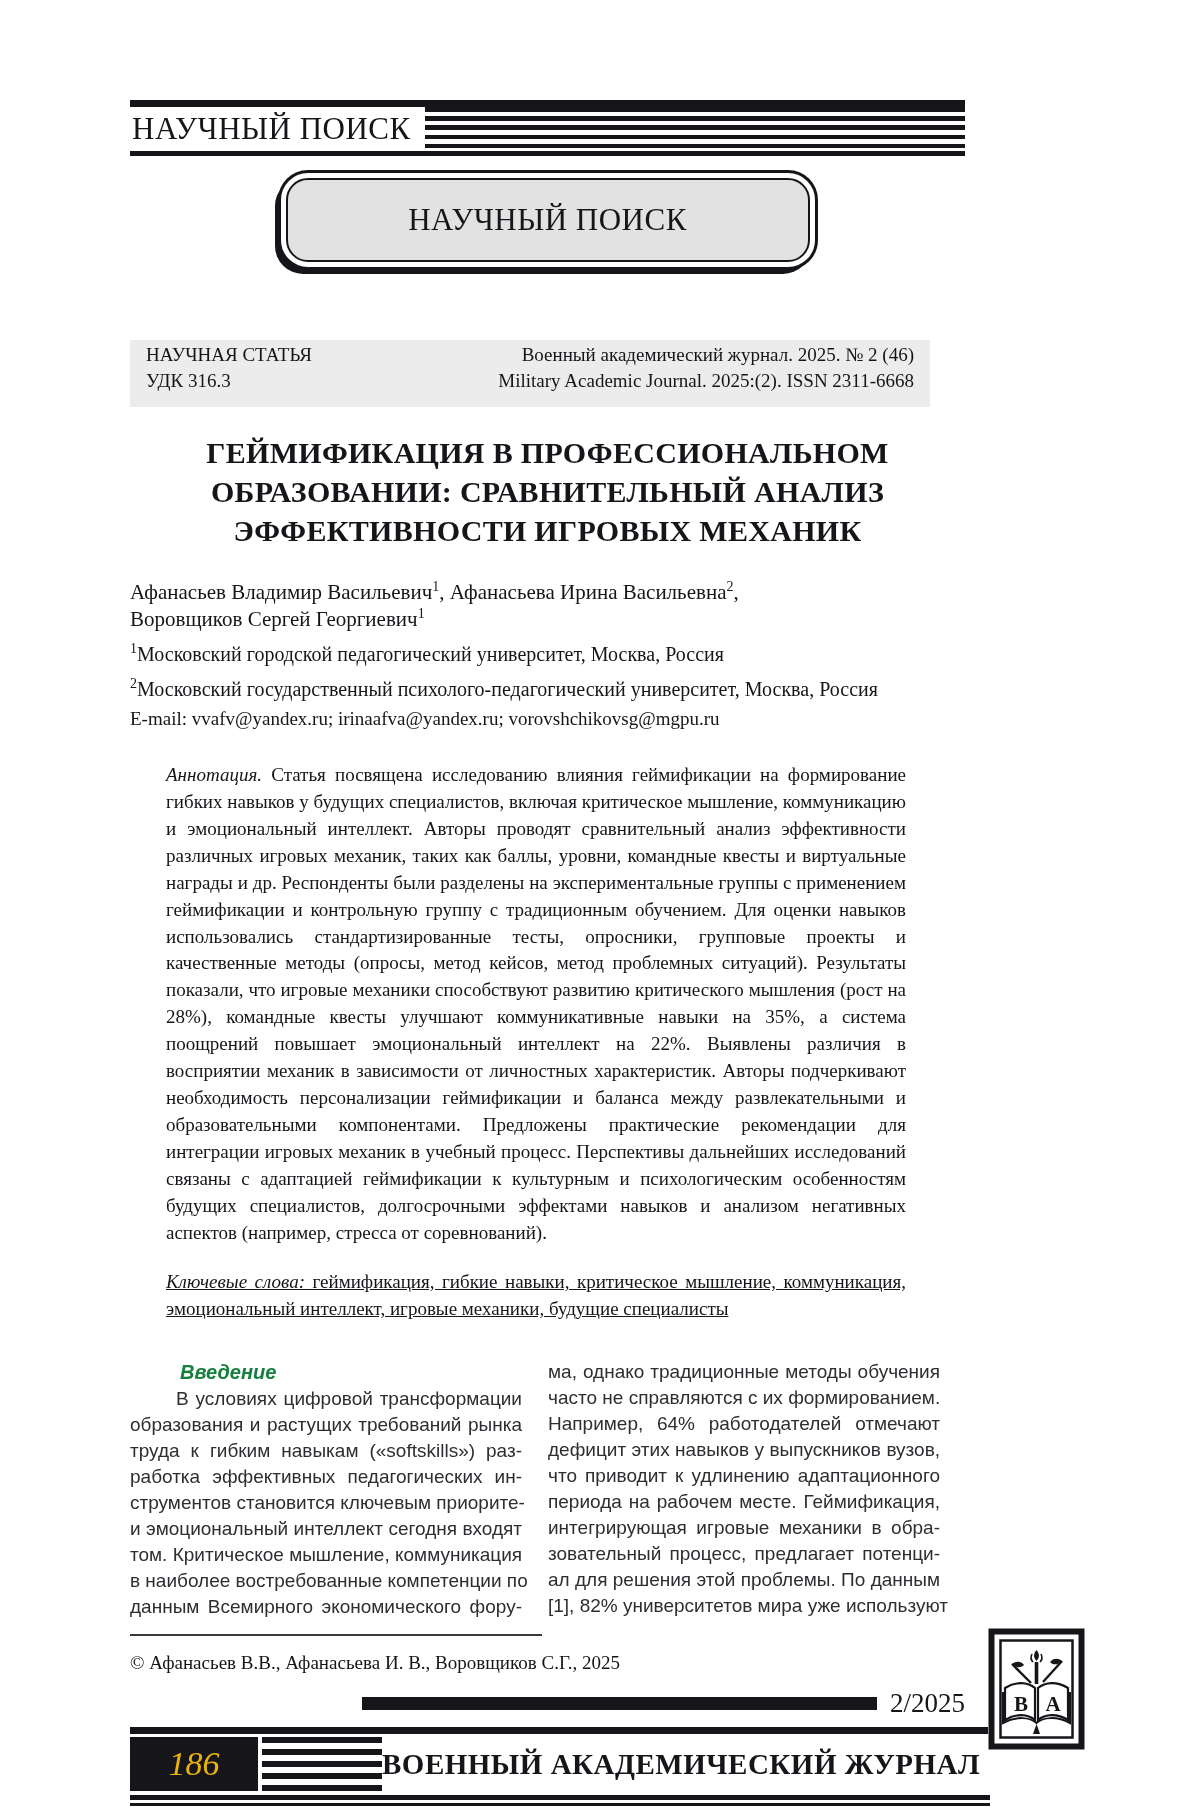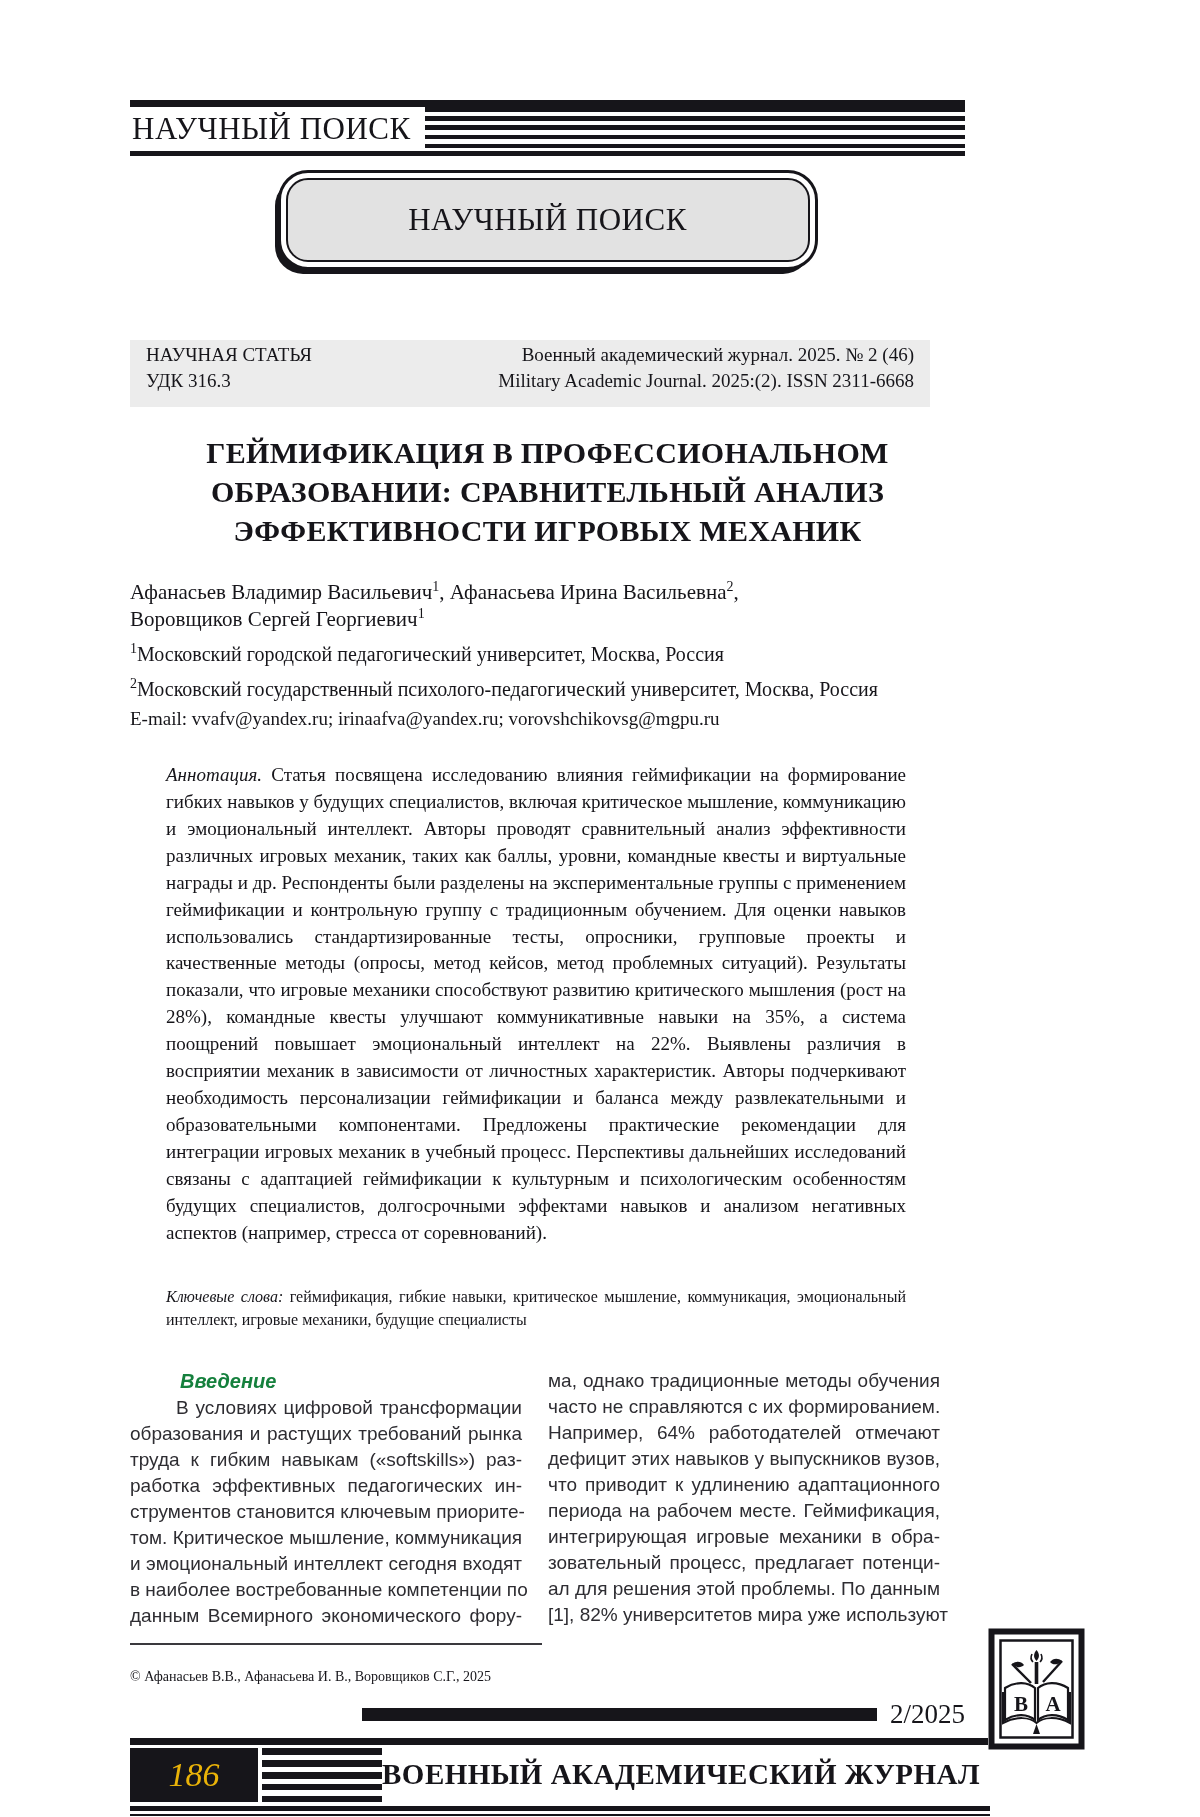--- a/index.html
+++ b/index.html
@@ -67,22 +67,22 @@
   .affil sup { font-size:14px; }
   .email-line { margin-top:4px; font-size:19px; }
 
   
   .abstract {
     margin-top:30px; margin-left:36px; width:740px;
     font-size:19px; line-height:1.42; text-align:justify;
   }
   .abstract .lead, .keywords .lead { font-style:italic; }
   .keywords {
-    margin-top:39px; margin-left:36px; width:740px;
-    font-size:16px; line-height:1.42; text-align:justify;
+    margin-top:22px; margin-left:36px; width:740px;
+    font-size:19px; line-height:1.42; text-align:justify;text-decoration:underline;
   }
 
   
   .intro {
     margin-top:36px; width:810px;
     display:flex; gap:26px;
     font-family:"Liberation Sans", sans-serif;
     font-size:19px; color:#2e2d32;
   }
   .intro-col { width:392px; }
@@ -91,21 +91,21 @@
     margin-left:50px; margin-bottom:1px; line-height:26px; color:#15803d;
   }
   .intro-line {
     line-height:26px; text-align:justify; text-align-last:justify;
     white-space:nowrap;
   }
   .intro-line.indent { padding-left:46px; }
 
   
   .foot-rule { margin-top:14px; width:412px; height:2px; background:#3a393e; }
-  .copyright { margin-top:24px; font-size:14px; }
+  .copyright { margin-top:16px; font-size:19px; }
 
   
   .issue-row {
     margin-top:16px; display:flex; align-items:center; justify-content:flex-end;
   }
   .issue-bar { width:515px; height:13px; background:#16151a; margin-right:13px; }
   .issue-label { font-size:27px; line-height:1; }
 
   .big-rule { margin-top:10px; width:860px; height:7px; background:#16151a; }
 
@@ -182,22 +182,22 @@
 
     <div class="intro">
       <div class="intro-col">
         <div class="intro-heading">Введение</div>
         <div>
             <div class="intro-line indent">В условиях цифровой трансформации</div>
             <div class="intro-line">образования и растущих требований рынка</div>
             <div class="intro-line">труда к гибким навыкам («softskills») раз-</div>
             <div class="intro-line">работка эффективных педагогических ин-</div>
             <div class="intro-line">струментов становится ключевым приорите-</div>
+            <div class="intro-line">и эмоциональный интеллект сегодня входят</div>
             <div class="intro-line">том. Критическое мышление, коммуникация</div>
-            <div class="intro-line">и эмоциональный интеллект сегодня входят</div>
             <div class="intro-line">в наиболее востребованные компетенции по</div>
             <div class="intro-line">данным Всемирного экономического фору-</div>
           </div>
       </div>
       <div class="intro-col">
         <div>
             <div class="intro-line">ма, однако традиционные методы обучения</div>
             <div class="intro-line">часто не справляются с их формированием.</div>
             <div class="intro-line">Например, 64% работодателей отмечают</div>
             <div class="intro-line">дефицит этих навыков у выпускников вузов,</div>

